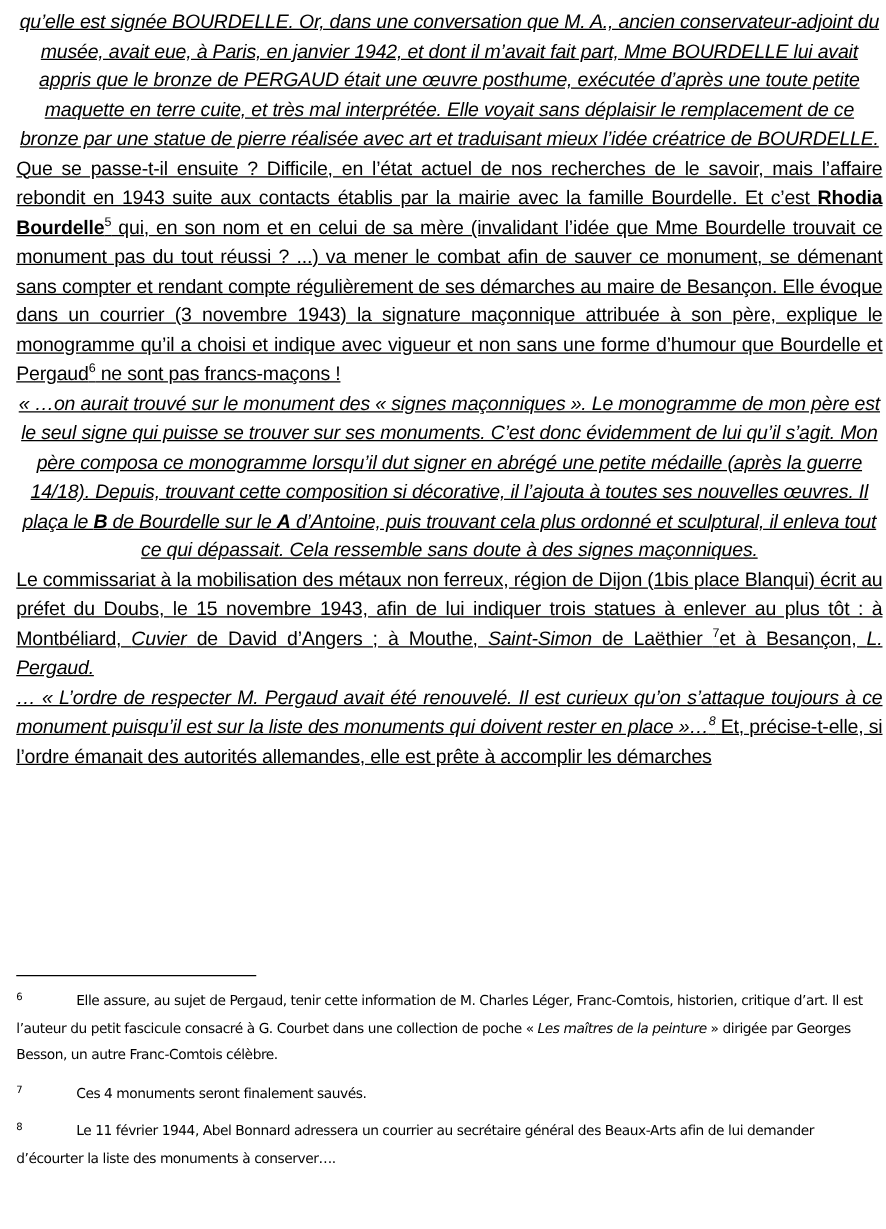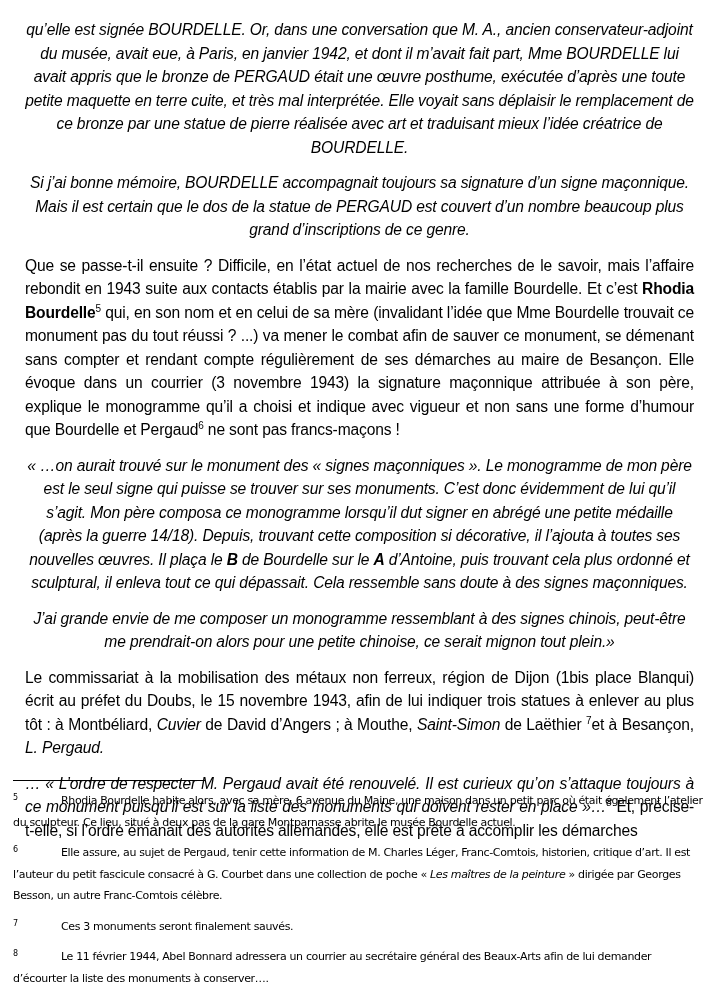--- a/index.html
+++ b/index.html
@@ -6,21 +6,21 @@
   body { width: 709px; height: 983px; overflow: hidden; position: relative; color: #000; }
   .page { position: absolute; left: 13px; top: 6px; width: 693px; }
   .body-text {
     font-family: "Liberation Sans", sans-serif;
     font-size: 15.6px;
     line-height: 23.5px;
     text-align: justify;
     margin: 0;
     letter-spacing: -0.15px;
   }
-  .body-text p { margin: 12px; }
+  .body-text p { margin: 0; text-decoration: underline; }
   .it { font-style: italic; text-align: center; }
   .b { font-weight: bold; }
   sup { font-size: 10px; line-height: 0; vertical-align: super; }
   .footnote-rule {
     position: absolute; left: 13px; top: 780px; width: 192px; height: 0;
     border-top: 1px solid #000;
   }
   .footnotes {
     position: absolute; left: 13px; top: 790px; width: 693px;
     font-family: "DejaVu Sans", sans-serif;
@@ -30,29 +30,26 @@
   }
   .fn { margin: 0 0 9px 0; }
   .fn-num { display: inline-block; width: 48px; font-size: 8px; vertical-align: top; line-height: 16px; }
 </style>
 </head>
 <body>
 
 <div class="page">
   <div class="body-text">
     <p class="it">qu’elle est signée BOURDELLE. Or, dans une conversation que M. A., ancien conservateur-adjoint du musée, avait eue, à Paris, en janvier 1942, et dont il m’avait fait part, Mme BOURDELLE lui avait appris que le bronze de PERGAUD était une œuvre posthume, exécutée d’après une toute petite maquette en terre cuite, et très mal interprétée. Elle voyait sans déplaisir le remplacement de ce bronze par une statue de pierre réalisée avec art et traduisant mieux l’idée créatrice de BOURDELLE.</p>
-    <p class="it">Si j’ai bonne mémoire, BOURDELLE accompagnait toujours sa signature d’un signe maçonnique. Mais il est certain que le dos de la statue de PERGAUD est couvert d’un nombre beaucoup plus grand d’inscriptions de ce genre.</p>
     <p><span>Que se passe-t-il ensuite ? Difficile, en l’état actuel de nos recherches de le savoir, mais l’affaire rebondit en 1943 suite aux contacts établis par la mairie avec la famille Bourdelle. Et c’est </span><span class="b">Rhodia Bourdelle</span><sup>5</sup><span> qui, en son nom et en celui de sa mère (invalidant l’idée que Mme Bourdelle trouvait ce monument pas du tout réussi ? ...) va mener le combat afin de sauver ce monument, se démenant sans compter et rendant compte régulièrement de ses démarches au maire de Besançon. Elle évoque dans un courrier (3 novembre 1943) la signature maçonnique attribuée à son père, explique le monogramme qu’il a choisi et indique avec vigueur et non sans une forme d’humour que Bourdelle et Pergaud</span><sup>6</sup><span> ne sont pas francs-maçons !</span></p>
     <p class="it"><span>« …on aurait trouvé sur le monument des « signes maçonniques ». Le monogramme de mon père est le seul signe qui puisse se trouver sur ses monuments. C’est donc évidemment de lui qu’il s’agit. Mon père composa ce monogramme lorsqu’il dut signer en abrégé une petite médaille (après la guerre 14/18). Depuis, trouvant cette composition si décorative, il l’ajouta à toutes ses nouvelles œuvres. Il plaça le </span><span class="b">B</span><span> de Bourdelle sur le </span><span class="b">A</span><span> d’Antoine, puis trouvant cela plus ordonné et sculptural, il enleva tout ce qui dépassait. Cela ressemble sans doute à des signes maçonniques.</span></p>
-    <p class="it">J’ai grande envie de me composer un monogramme ressemblant à des signes chinois, peut-être me prendrait-on alors pour une petite chinoise, ce serait mignon tout plein.»</p>
     <p><span>Le commissariat à la mobilisation des métaux non ferreux, région de Dijon (1bis place Blanqui) écrit au préfet du Doubs, le 15 novembre 1943, afin de lui indiquer trois statues à enlever au plus tôt : à Montbéliard, </span><span class="it">Cuvier</span><span> de David d’Angers ; à Mouthe, </span><span class="it">Saint-Simon</span><span> de Laëthier </span><sup>7</sup><span>et à Besançon, </span><span class="it">L. Pergaud.</span></p>
     <p><span class="it">… « L’ordre de respecter M. Pergaud avait été renouvelé. Il est curieux qu’on s’attaque toujours à ce monument puisqu’il est sur la liste des monuments qui doivent rester en place »…</span><sup class="it">8</sup><span> Et, précise-t-elle, si l’ordre émanait des autorités allemandes, elle est prête à accomplir les démarches</span></p>
   </div>
 </div>
 
 <div class="footnote-rule"></div>
 
 <div class="footnotes">
-  <p class="fn"><span class="fn-num">5</span><span>Rhodia Bourdelle habite alors, avec sa mère, 6 avenue du Maine, une maison dans un petit parc où était également l’atelier du sculpteur. Ce lieu, situé à deux pas de la gare Montparnasse abrite le musée Bourdelle actuel.</span></p>
   <p class="fn"><span class="fn-num">6</span><span>Elle assure, au sujet de Pergaud, tenir cette information de M. Charles Léger, Franc-Comtois, historien, critique d’art. Il est l’auteur du petit fascicule consacré à G. Courbet dans une collection de poche « </span><span class="it">Les maîtres de la peinture</span><span> » dirigée par Georges Besson, un autre Franc-Comtois célèbre.</span></p>
-  <p class="fn"><span class="fn-num">7</span><span>Ces 3 monuments seront finalement sauvés.</span></p>
+  <p class="fn"><span class="fn-num">7</span><span>Ces 4 monuments seront finalement sauvés.</span></p>
   <p class="fn"><span class="fn-num">8</span><span>Le 11 février 1944, Abel Bonnard adressera un courrier au secrétaire général des Beaux-Arts afin de lui demander d’écourter la liste des monuments à conserver….</span></p>
 </div>
 
 </body></html>

